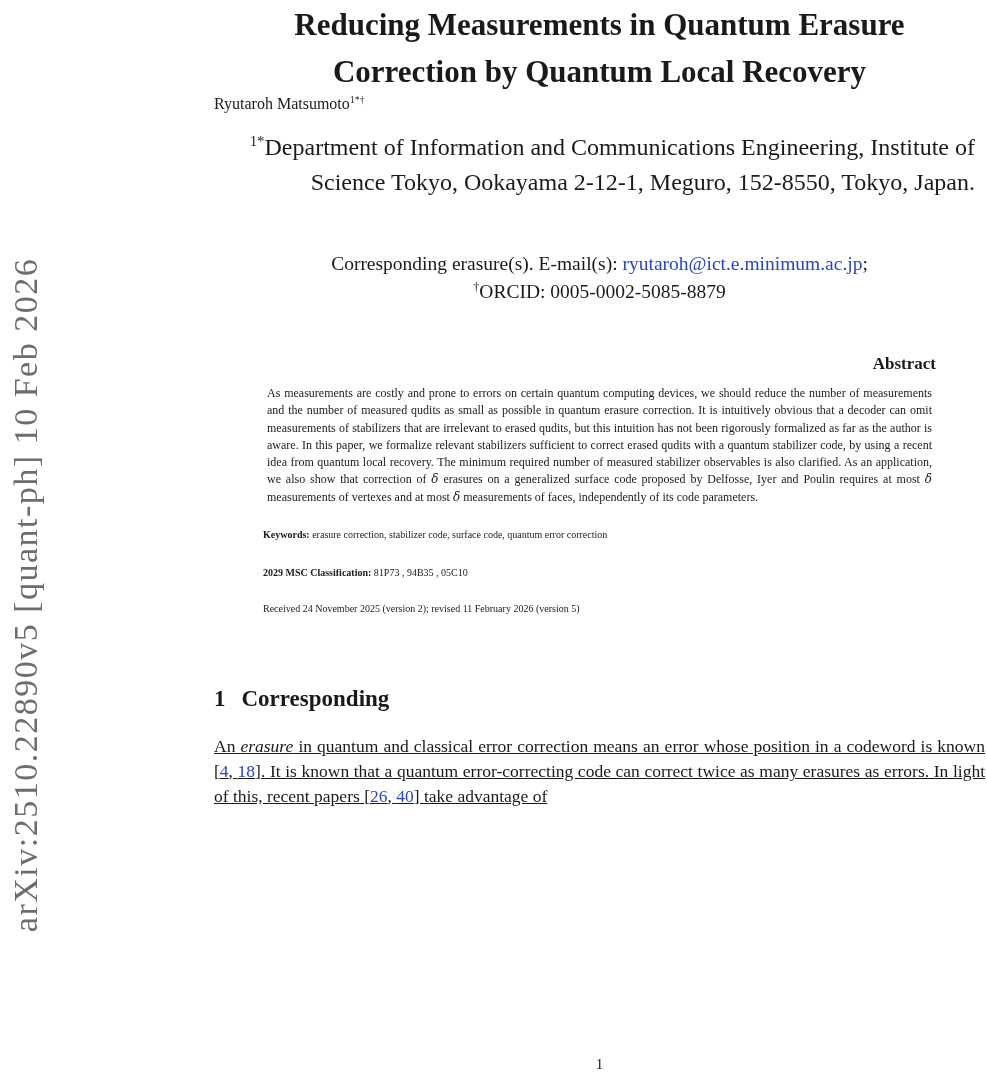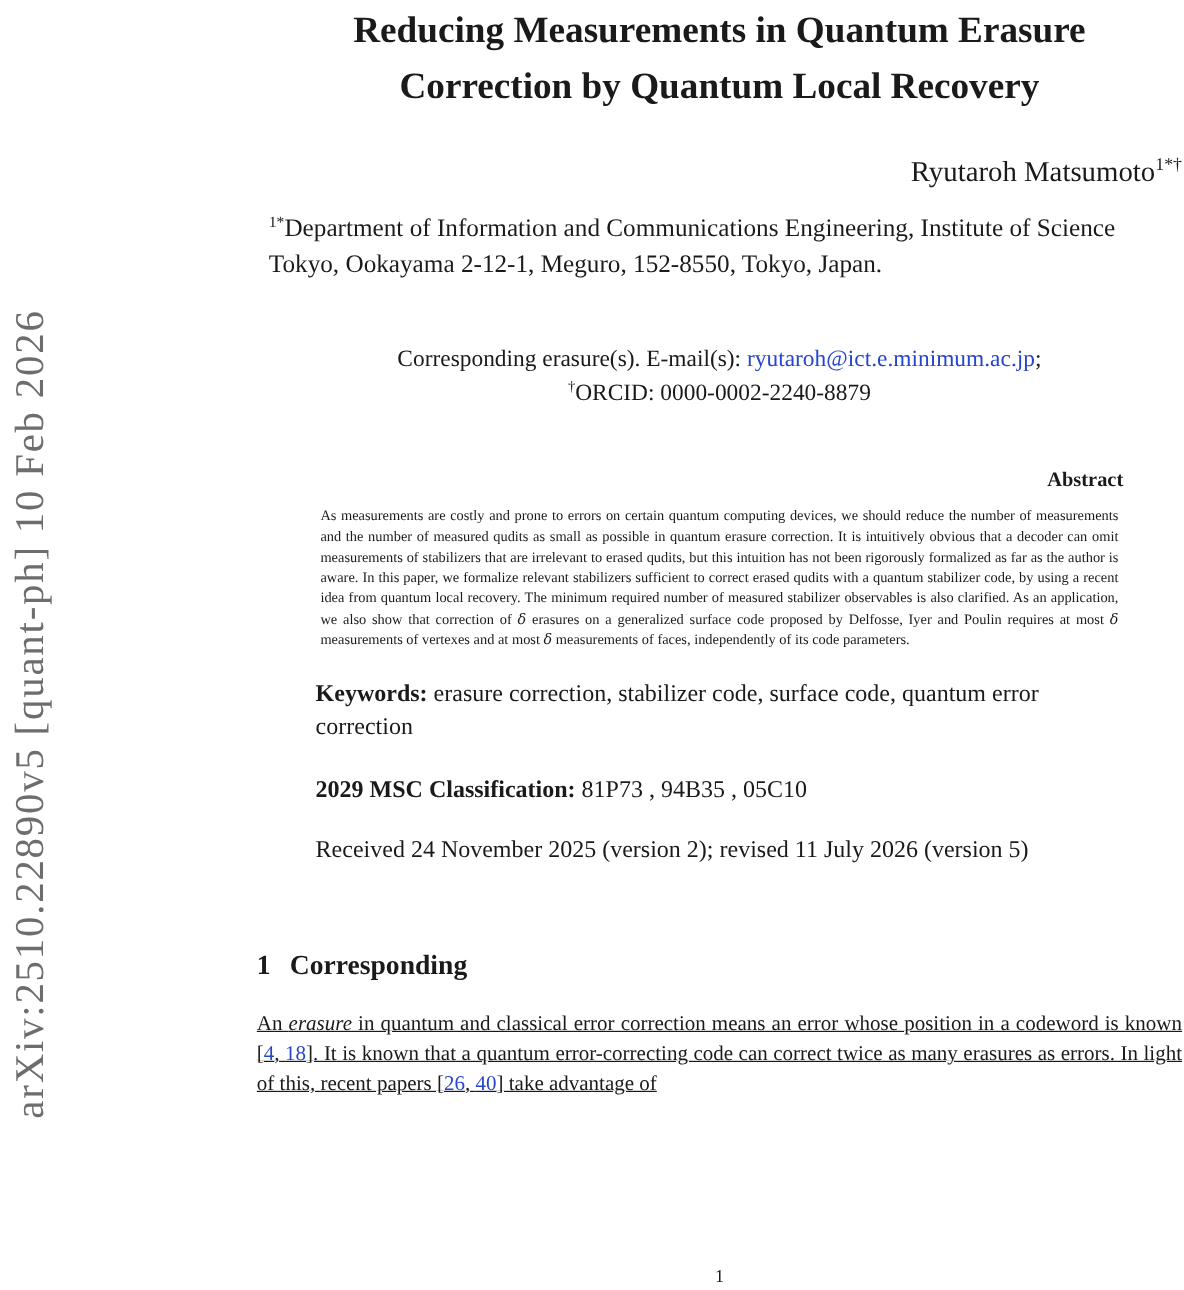--- a/index.html
+++ b/index.html
@@ -45,27 +45,26 @@
     max-width: 680px;
     margin: 0 auto;
     padding-top: 2px;
   }
   sup {
     font-size: 62%;
     vertical-align: super;
     line-height: 0;
   }
   .author-line {
+    text-align: left;
+    font-size: 16px;
+  }
+  .affiliation {
     text-align: right;
     font-size: 24px;
-    margin-top: 36px;
-  }
-  .affiliation {
-    text-align: left;
-    font-size: 21px;
     line-height: 1.45;
     margin-top: 17px;
     padding: 0 10px;
   }
   .contact {
     text-align: center;
     font-size: 19.5px;
     line-height: 1.45;
     margin-top: 50px;
   }
@@ -89,21 +88,21 @@
     line-height: 1.44;
     text-align: justify;
     margin: 4px;
   }
   .math {
     font-style: italic;
     font-family: "DejaVu Serif", serif;
   }
   .meta {
     padding: 0 49px;
-    font-size: 20px;
+    font-size: 10px;
     line-height: 1.4;
   }
   .meta .bold {
     font-weight: bold;
   }
   .keywords-line { margin-top: 22px; }
   .msc-line { margin-top: 24px; }
   .received-line { margin-top: 22px; }
   .section-heading {
     font-size: 23px;
@@ -139,32 +138,32 @@
   <div class="content">
 
     <h1 class="paper-title">Reducing Measurements in Quantum Erasure Correction by Quantum Local Recovery</h1>
 
     <div class="author-line"><span>Ryutaroh Matsumoto</span><sup>1*†</sup></div>
 
     <div class="affiliation"><sup>1*</sup><span>Department of Information and Communications Engineering, Institute of Science Tokyo, Ookayama 2-12-1, Meguro, 152-8550, Tokyo, Japan.</span></div>
 
     <div class="contact">
       <div><span>Corresponding erasure(s). E-mail(s): </span><a class="link">ryutaroh@ict.e.minimum.ac.jp</a><span>;</span></div>
-      <div><sup>†</sup><span>ORCID: 0000-0002-2240-8879</span></div>
+      <div><sup>†</sup><span>ORCID: 0005-0002-5085-8879</span></div>
     </div>
 
     <div class="abstract">
       <div class="abstract-heading">Abstract</div>
       <p class="abstract-body"><span>As measurements are costly and prone to errors on certain quantum computing devices, we should reduce the number of measurements and the number of measured qudits as small as possible in quantum erasure correction. It is intuitively obvious that a decoder can omit measurements of stabilizers that are irrelevant to erased qudits, but this intuition has not been rigorously formalized as far as the author is aware. In this paper, we formalize relevant stabilizers sufficient to correct erased qudits with a quantum stabilizer code, by using a recent idea from quantum local recovery. The minimum required number of measured stabilizer observables is also clarified. As an application, we also show that correction of </span><em class="math">δ</em><span> erasures on a generalized surface code proposed by Delfosse, Iyer and Poulin requires at most </span><em class="math">δ</em><span> measurements of vertexes and at most </span><em class="math">δ</em><span> measurements of faces, independently of its code parameters.</span></p>
     </div>
 
     <div class="meta">
       <div class="keywords-line"><span class="bold">Keywords:</span><span> erasure correction, stabilizer code, surface code, quantum error correction</span></div>
       <div class="msc-line"><span class="bold">2029 MSC Classification:</span><span> 81P73 , 94B35 , 05C10</span></div>
-      <div class="received-line">Received 24 November 2025 (version 2); revised 11 July 2026 (version 5)</div>
+      <div class="received-line">Received 24 November 2025 (version 2); revised 11 February 2026 (version 5)</div>
     </div>
 
     <h2 class="section-heading"><span class="section-number">1</span><span>Corresponding</span></h2>
 
     <p class="intro-text"><span>An </span><em>erasure</em><span> in quantum and classical error correction means an error whose position in a codeword is known [</span><a class="cite-link">4</a><span>, </span><a class="cite-link">18</a><span>]. It is known that a quantum error-correcting code can correct twice as many erasures as errors. In light of this, recent papers [</span><a class="cite-link">26</a><span>, </span><a class="cite-link">40</a><span>] take advantage of</span></p>
 
   </div>
 
   <div class="page-number">1</div>
 

